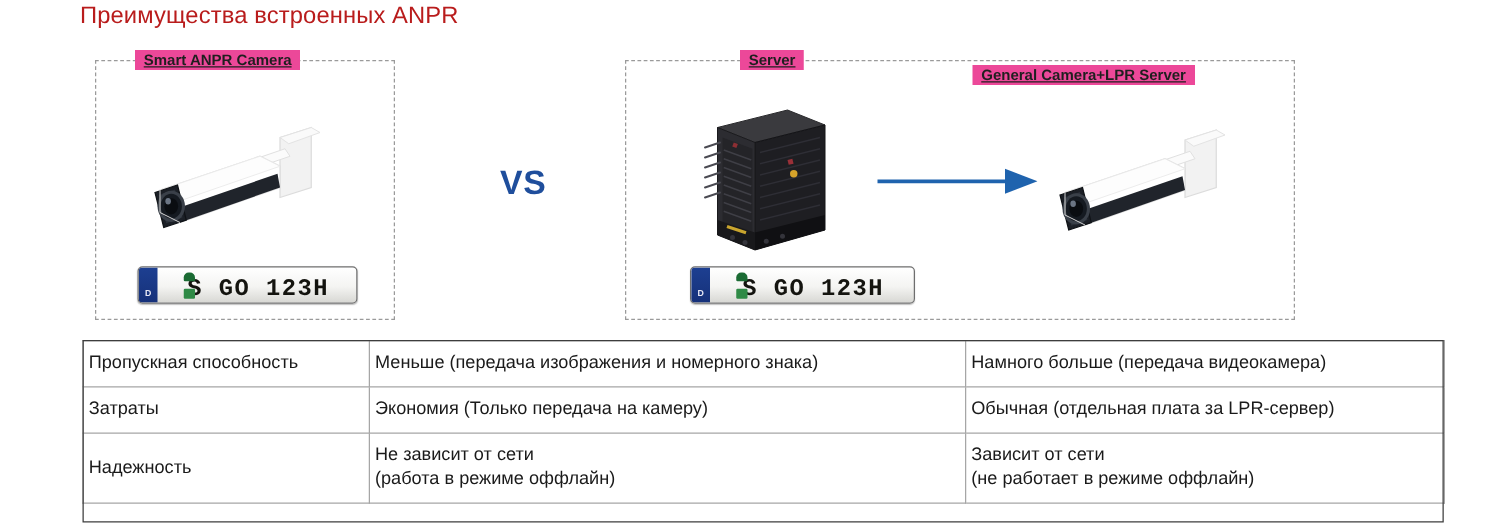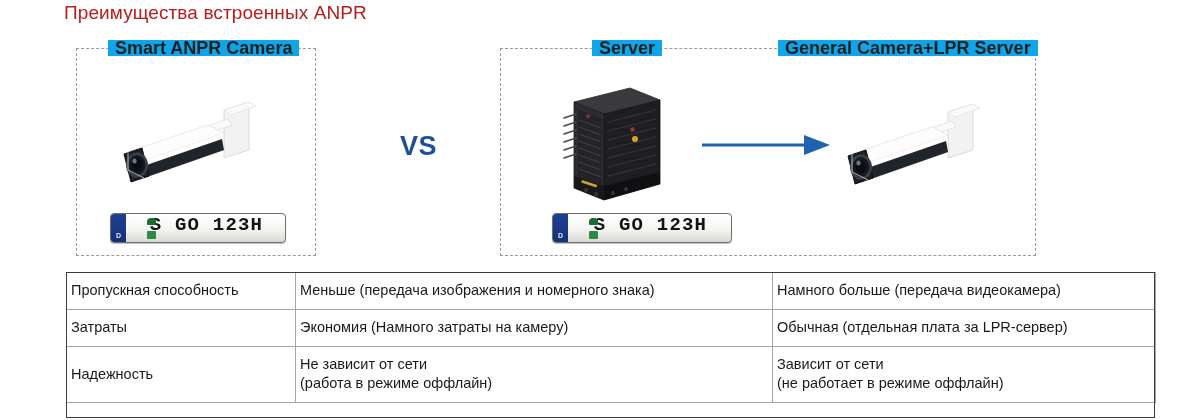--- a/index.html
+++ b/index.html
@@ -34,32 +34,33 @@
     border: 1px dashed #9a9a9a;
     box-sizing: border-box;
     background: transparent;
   }
   #panel-smart-anpr { left: 76px;  top: 48px; width: 240px; height: 208px; }
   #panel-server-lpr { left: 500px; top: 48px; width: 536px; height: 208px; }
 
   
   .panel-label {
     position: absolute;
-    background: #0ea5e9;
-    font-size: 18px;
+    background: #ec4899;
+    font-size: 12px;
     font-weight: bold;
     color: #1f1f1f;
     white-space: nowrap;
     padding: 0 7px;
     line-height: 16px;
     top: 40px;
+    text-decoration: underline;
   }
   #label-smart-anpr { left: 108px; }
   #label-server     { left: 592px; text-align: center; }
-  #label-general    { left: 778px; }
+  #label-general    { left: 778px; margin-top: 12px; }
 
   
   #vs-text {
     position: absolute;
     left: 400px;
     top: 131px;
     font-size: 27px;
     font-weight: bold;
     color: #1f4e9c;
     letter-spacing: 0.5px;
@@ -109,21 +110,21 @@
     left: 0; right: 0;
     text-align: center;
     color: #e8e8f4;
     font-size: 7px;
     font-weight: bold;
     font-family: "Liberation Sans", sans-serif;
   }
   .plate-text {
     flex: 1 1 auto;
     display: flex;
-    align-items: flex-start;
+    align-items: flex-end;
     justify-content: center;
     position: relative;
     font-family: "Liberation Mono", monospace;
     font-weight: bold;
     font-size: 19px;
     letter-spacing: 1.2px;
     color: #14140f;
     padding-left: 2px;
     white-space: pre;
   }
@@ -338,21 +339,21 @@
     <col class="col-general">
   </colgroup>
   <tbody>
     <tr class="row-std">
       <td>Пропускная способность</td>
       <td>Меньше (передача изображения и номерного знака)</td>
       <td>Намного больше (передача видеокамера)</td>
     </tr>
     <tr class="row-std">
       <td>Затраты</td>
-      <td>Экономия (Намного затраты на камеру)</td>
+      <td>Экономия (Только передача на камеру)</td>
       <td>Обычная (отдельная плата за LPR-сервер)</td>
     </tr>
     <tr class="row-tall">
       <td>Надежность</td>
       <td class="cell-multiline">Не зависит от сети
 (работа в режиме оффлайн)</td>
       <td class="cell-multiline">Зависит от сети
 (не работает в режиме оффлайн)</td>
     </tr>
   </tbody>

